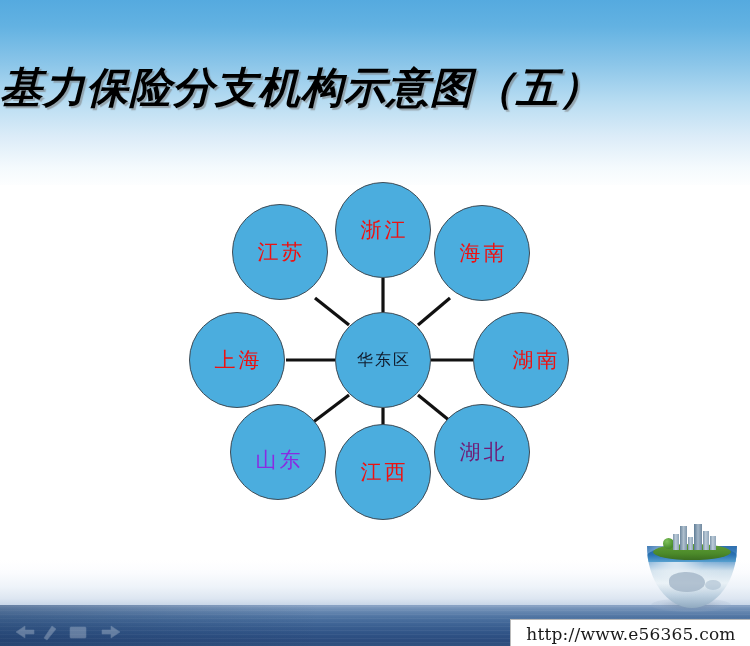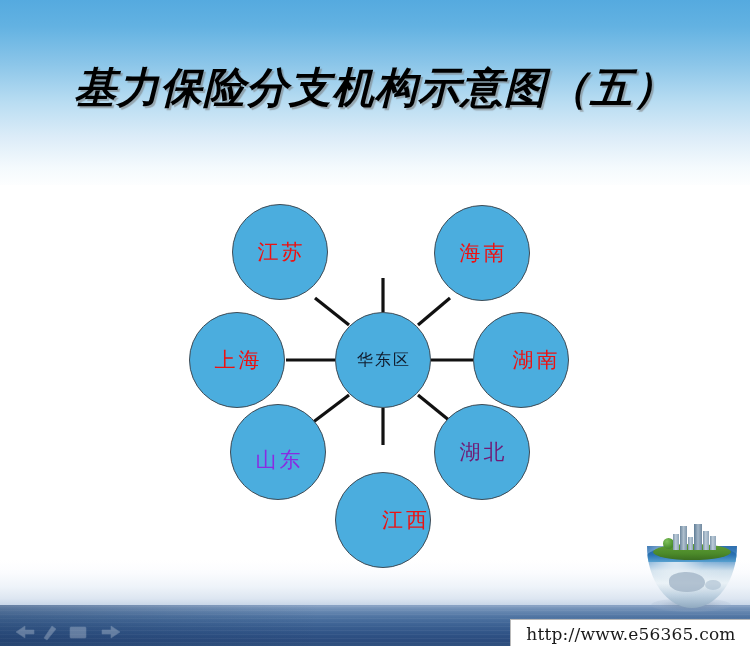--- a/index.html
+++ b/index.html
@@ -96,21 +96,20 @@
         rgba(22,48,86,0.12) 55%,
         rgba(22,48,86,0.00) 100%);
   }
 
   
   .title {
     position: absolute;
     left: 0;
     top: 61px;
     width: 750px;
-    text-align: center;
     font-family: "DejaVu Serif", "Liberation Serif", serif;
     font-size: 42px;
     line-height: 54px;
     font-weight: bold;
     font-style: italic;
     color: #000000;
     letter-spacing: 1px;
     text-shadow: 2px 2px 1px rgba(120,120,120,0.55);
     white-space: nowrap;
   }
@@ -326,34 +325,37 @@
         <line x1="349" y1="395" x2="312" y2="423"></line>
         <line x1="335" y1="360" x2="286" y2="360"></line>
         <line x1="349" y1="325" x2="315" y2="298"></line>
       </g>
     </svg>
 
     <div class="node hub" style="left:335px; top:312px; width:96px; height:96px;">
       <span class="node-label">华东区</span>
     </div>
 
+    <div class="node" style="left:335px; top:182px; width:96px; height:96px;">
+      <span class="node-label" style="color:#ee1111;">浙江</span>
+    </div>
 
     <div class="node" style="left:434px; top:205px; width:96px; height:96px;text-align:center;">
       <span class="node-label" style="color:#ee1111;">海南</span>
     </div>
 
     <div class="node" style="left:473px; top:312px; width:96px; height:96px;">
       <span class="node-label" style="color:#ee1111;margin-left:28px;">湖南</span>
     </div>
 
     <div class="node" style="left:434px; top:404px; width:96px; height:96px;">
       <span class="node-label" style="color:#701a75;text-align:right;">湖北</span>
     </div>
 
-    <div class="node" style="left:335px; top:472px; width:96px; height:96px;justify-content:flex-end;">
+    <div class="node" style="left:335px; top:424px; width:96px; height:96px;">
       <span class="node-label" style="color:#ee1111;">江西</span>
     </div>
 
     <div class="node" style="left:230px; top:404px; width:96px; height:96px;">
       <span class="node-label" style="color:#8a2be2;margin-top:16px;">山东</span>
     </div>
 
     <div class="node" style="left:189px; top:312px; width:96px; height:96px;text-align:center;">
       <span class="node-label" style="color:#ee1111;">上海</span>
     </div>

